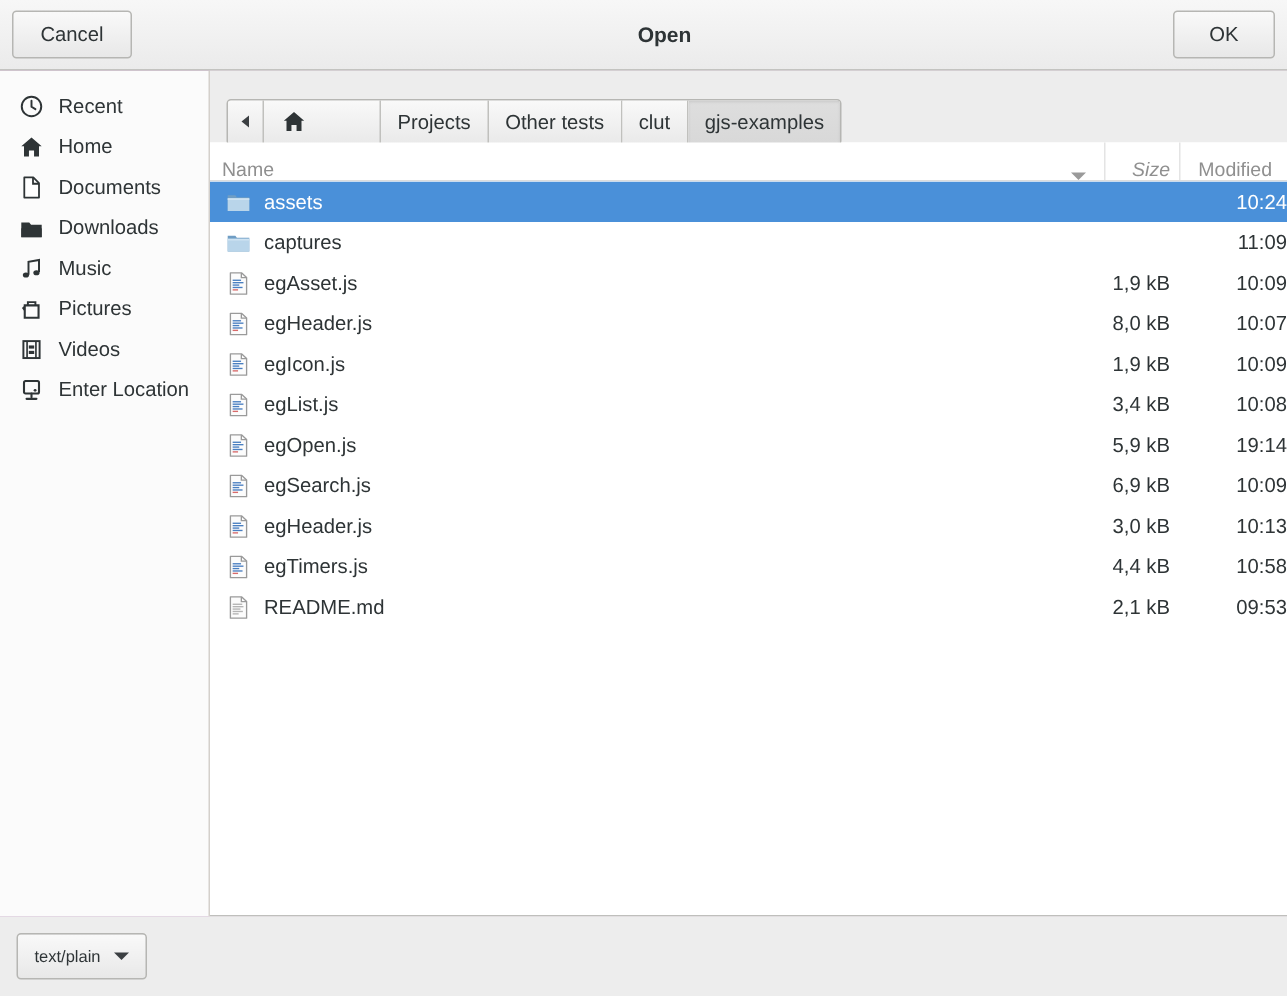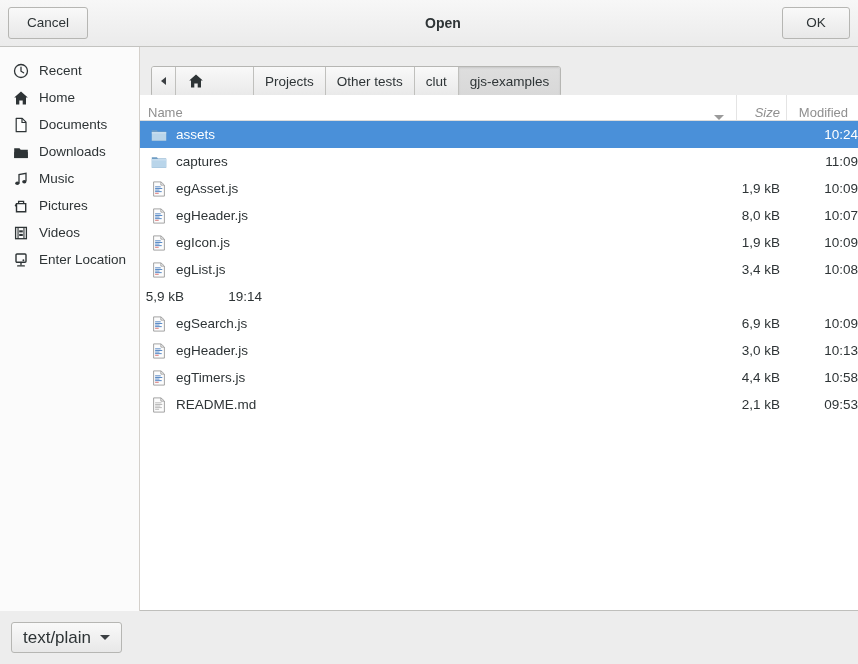--- a/index.html
+++ b/index.html
@@ -220,21 +220,21 @@
   }
   .combo {
     display: flex;
     align-items: center;
     gap: 9px;
     border: 1px solid #b6b6b3;
     border-radius: 3px;
     background: linear-gradient(to bottom, #f9f9f9 0%, #e8e8e8 100%);
     height: 31px;
     padding: 0 11px;
-    font-size: 17px;
+    font-size: 11px;
     color: #2e3436;
     cursor: default;
   }
   .tri-down {
     width: 0; height: 0;
     border-left: 5px solid transparent;
     border-right: 5px solid transparent;
     border-top: 5.5px solid #3b3f42;
   }
 </style>
@@ -460,20 +460,32 @@
                   <rect x="4.1" y="8.6" width="4.4" height="0.9" fill="#4a7fc1"></rect>
                   <rect x="4.1" y="10.2" width="6.6" height="0.9" fill="#4a7fc1"></rect>
                   <rect x="4.1" y="11.8" width="3.6" height="0.9" fill="#d86a6a"></rect>
                 </svg></span>
               <span>egList.js</span>
             </div>
             <div class="cell-size">3,4 kB</div>
             <div class="cell-mod">10:08</div>
           </div>
           <div class="row">
+            <div class="cell-name">
+              <span class="ficon"><svg width="16" height="16" viewBox="0 0 16 16">
+                  <path d="M2.6 0.9h7.4L13.4 4v11.1H2.6z" fill="#fcfcfc" stroke="#9a9a9a" stroke-width="0.9" stroke-linejoin="round"></path>
+                  <path d="M9.9 1v3.1h3.1" fill="none" stroke="#9a9a9a" stroke-width="0.9"></path>
+                  <rect x="4.1" y="5.4" width="5.6" height="0.9" fill="#4a7fc1"></rect>
+                  <rect x="4.1" y="7.0" width="7.2" height="0.9" fill="#4a7fc1"></rect>
+                  <rect x="4.1" y="8.6" width="4.4" height="0.9" fill="#4a7fc1"></rect>
+                  <rect x="4.1" y="10.2" width="6.6" height="0.9" fill="#4a7fc1"></rect>
+                  <rect x="4.1" y="11.8" width="3.6" height="0.9" fill="#d86a6a"></rect>
+                </svg></span>
+              <span>egOpen.js</span>
+            </div>
             <div class="cell-size">5,9 kB</div>
             <div class="cell-mod">19:14</div>
           </div>
           <div class="row">
             <div class="cell-name">
               <span class="ficon"><svg width="16" height="16" viewBox="0 0 16 16">
                   <path d="M2.6 0.9h7.4L13.4 4v11.1H2.6z" fill="#fcfcfc" stroke="#9a9a9a" stroke-width="0.9" stroke-linejoin="round"></path>
                   <path d="M9.9 1v3.1h3.1" fill="none" stroke="#9a9a9a" stroke-width="0.9"></path>
                   <rect x="4.1" y="5.4" width="5.6" height="0.9" fill="#4a7fc1"></rect>
                   <rect x="4.1" y="7.0" width="7.2" height="0.9" fill="#4a7fc1"></rect>

